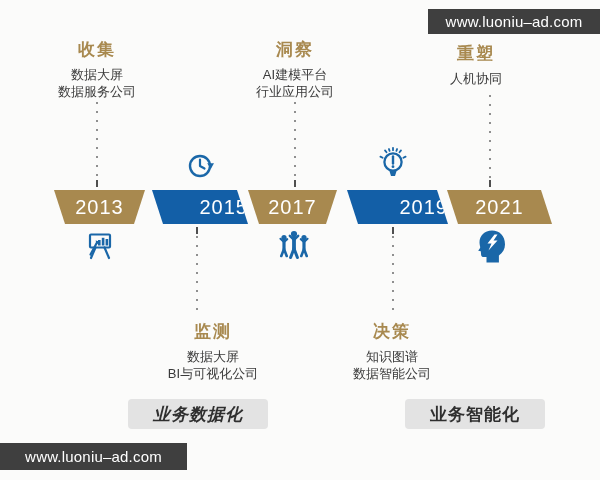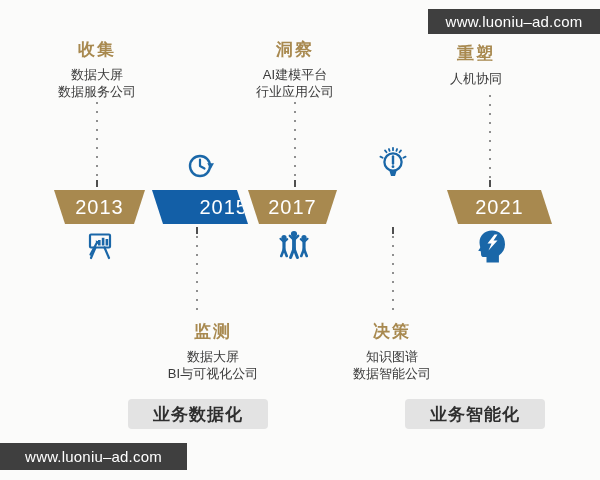--- a/index.html
+++ b/index.html
@@ -110,20 +110,23 @@
 
   <div class="year shape-gold trapezoid" style="left:54px;width:91px;">
     <span>2013</span>
   </div>
   <div class="year shape-blue parallelogram" style="left:152px;width:96px;">
     <span>2015</span>
   </div>
   <div class="year shape-gold trapezoid" style="left:248px;width:89px;">
     <span>2017</span>
   </div>
+  <div class="year shape-blue parallelogram" style="left:347px;width:101px;">
+    <span>2019</span>
+  </div>
   <div class="year shape-gold parallelogram" style="left:447px;width:105px;">
     <span>2021</span>
   </div>
 
   <div class="icon" style="left:84px;top:231px;">
     <svg width="31" height="31" viewBox="0 0 31 31">
       <rect x="6" y="3.5" width="20" height="13" rx="1" fill="none" stroke="#1a67a8" stroke-width="2.2"></rect>
       <rect x="14" y="9" width="2.6" height="5.5" fill="#1a67a8"></rect>
       <rect x="17.8" y="6.8" width="2.6" height="7.7" fill="#1a67a8"></rect>
       <rect x="21.6" y="8" width="2.6" height="6.5" fill="#1a67a8"></rect>
@@ -169,16 +172,16 @@
     <div class="stage-title">监测</div>
     <div class="stage-line">数据大屏</div>
     <div class="stage-line">BI与可视化公司</div>
   </div>
   <div class="stage" style="left:307px;top:320px;">
     <div class="stage-title">决策</div>
     <div class="stage-line">知识图谱</div>
     <div class="stage-line">数据智能公司</div>
   </div>
 
-  <div class="badge" style="left:128px;">业务数据化</div>
+  <div class="badge" style="left:128px;font-style:italic;">业务数据化</div>
   <div class="badge" style="left:362px;margin-left:43px;">业务智能化</div>
 
 </div>
 
 </body></html>

